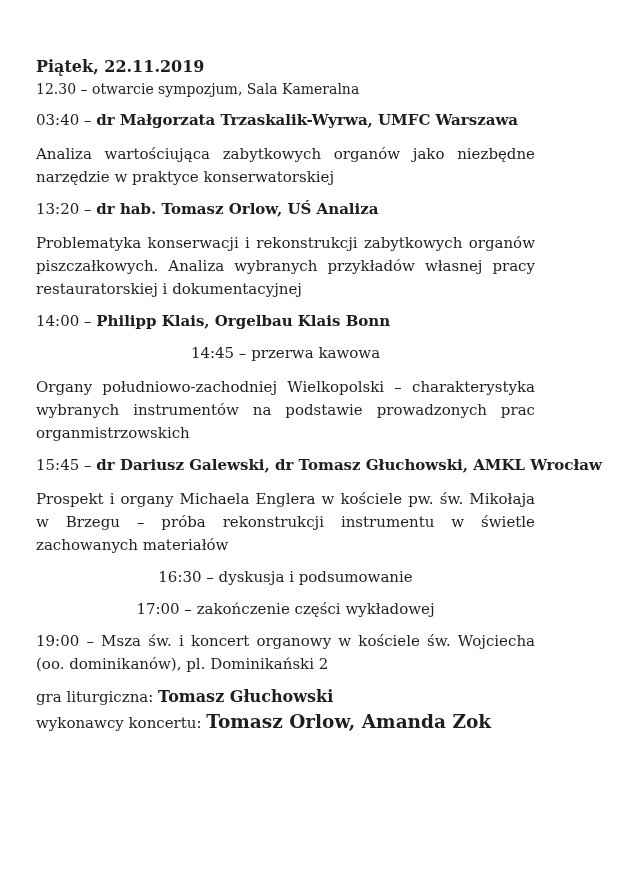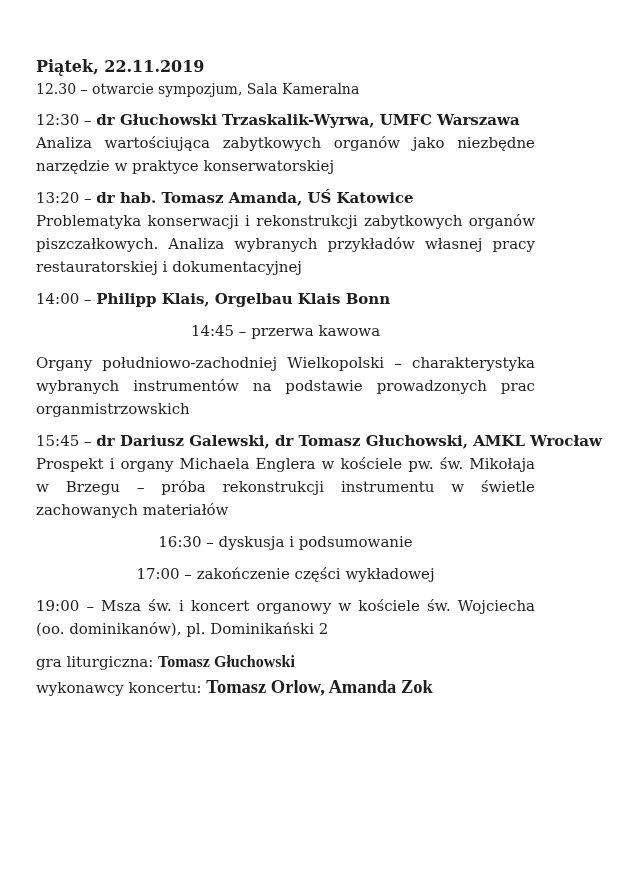--- a/index.html
+++ b/index.html
@@ -31,54 +31,53 @@
     line-height: 23px;
   }
   .entry {
     margin: 0 0 9px 0;
     font-size: 15px;
     line-height: 23px;
   }
   .entry:last-of-type { margin-bottom: 7px; }
   .entry-head { white-space: nowrap; }
   .entry-head .speaker { font-weight: bold; }
-  .entry-desc { text-align: justify; }
+  .entry-desc { text-align: justify; margin-top: 11px; }
   .entry.simple { text-align: center; }
   .entry.justified { text-align: justify; }
   .footer-line {
     font-size: 15px;
     line-height: 23px;
   }
   .footer-line .performer {
     font-weight: bold;
     font-size: 16px;
-    font-family: Liberation Serif, serif;
   }
   .footer-line.concert { line-height: 26px; }
   .footer-line.concert .performer {
     font-size: 18.5px;
   }
 </style>
 </head>
 <body>
 
 <div class="doc">
 
   <div class="title-block">
     <div class="date-heading">Piątek, 22.11.2019</div>
     <div class="opening-line">12.30 – otwarcie sympozjum, Sala Kameralna</div>
   </div>
 
   <div class="entry">
-    <div class="entry-head"><span>12:30 – </span><span class="speaker">dr Głuchowski Trzaskalik-Wyrwa, UMFC Warszawa</span></div>
+    <div class="entry-head"><span>03:40 – </span><span class="speaker">dr Małgorzata Trzaskalik-Wyrwa, UMFC Warszawa</span></div>
     <div class="entry-desc">Analiza wartościująca zabytkowych organów jako niezbędne narzędzie w&nbsp;praktyce konserwatorskiej</div>
   </div>
 
   <div class="entry">
-    <div class="entry-head"><span>13:20 – </span><span class="speaker">dr hab. Tomasz Amanda, UŚ Katowice</span></div>
+    <div class="entry-head"><span>13:20 – </span><span class="speaker">dr hab. Tomasz Orlow, UŚ Analiza</span></div>
     <div class="entry-desc">Problematyka konserwacji i rekonstrukcji zabytkowych organów piszczałkowych. Analiza wybranych przykładów własnej pracy restauratorskiej i&nbsp;dokumentacyjnej</div>
   </div>
 
   <div class="entry">
     <div class="entry-head"><span>14:00 – </span><span class="speaker">Philipp Klais, Orgelbau Klais Bonn</span></div>
   </div>
 
   <div class="entry simple">14:45 – przerwa kawowa</div>
 
   <div class="entry">

